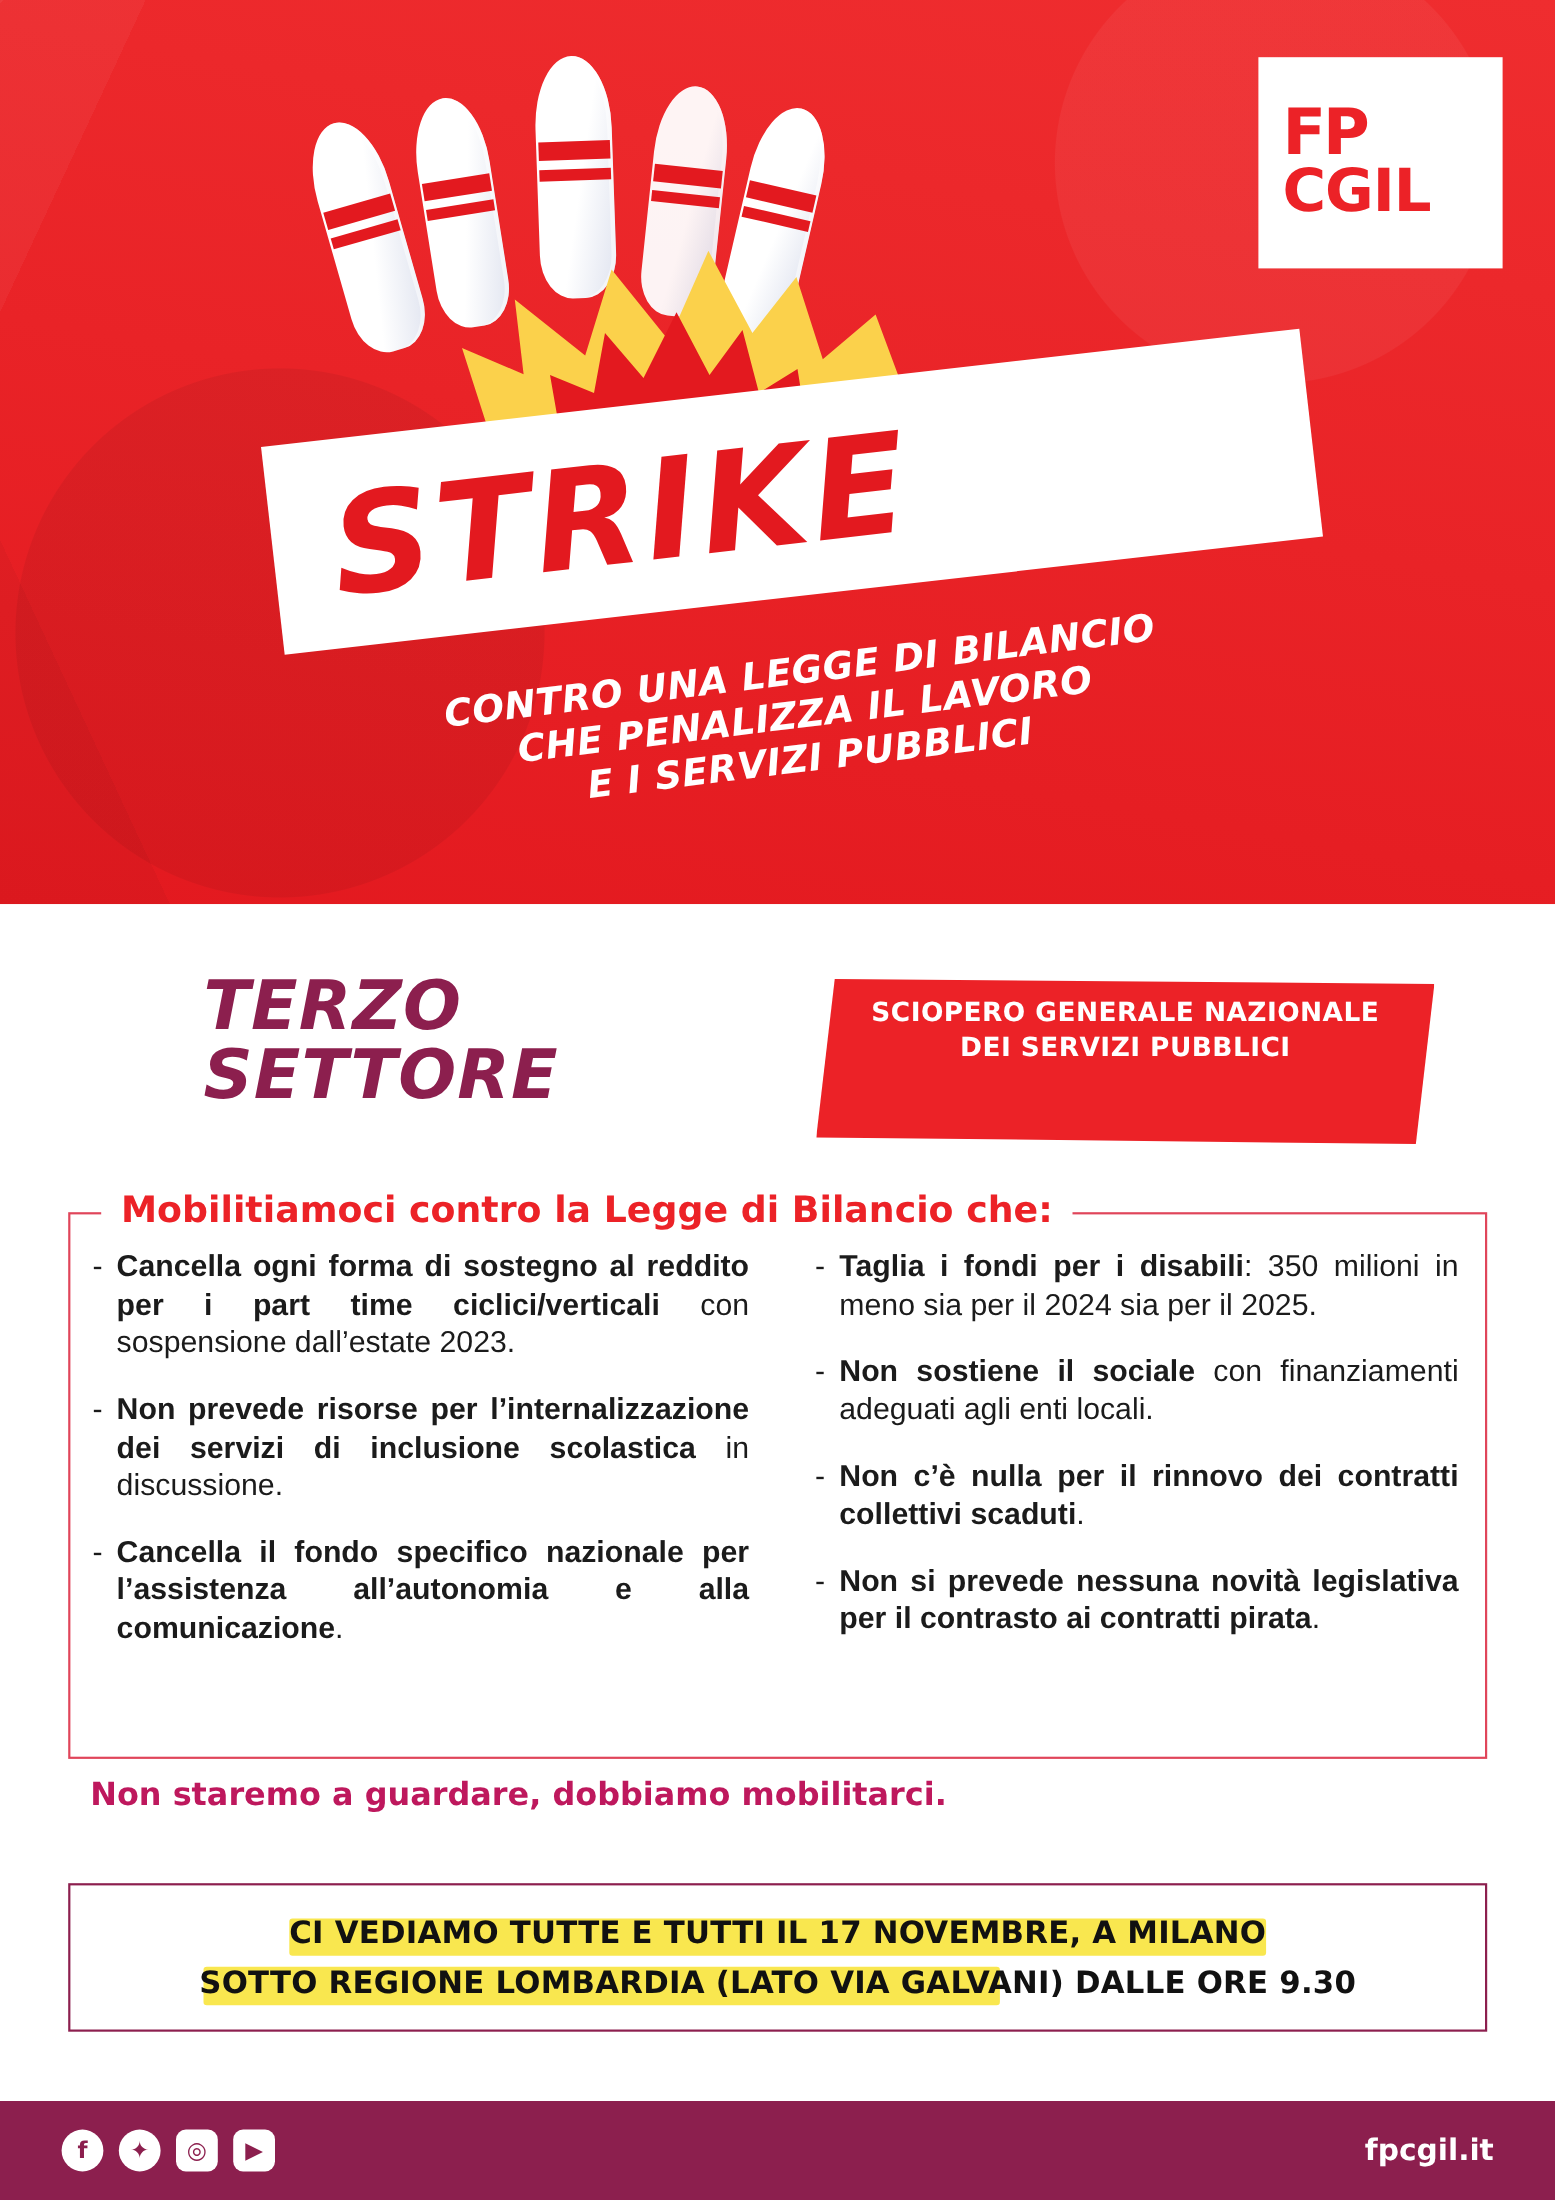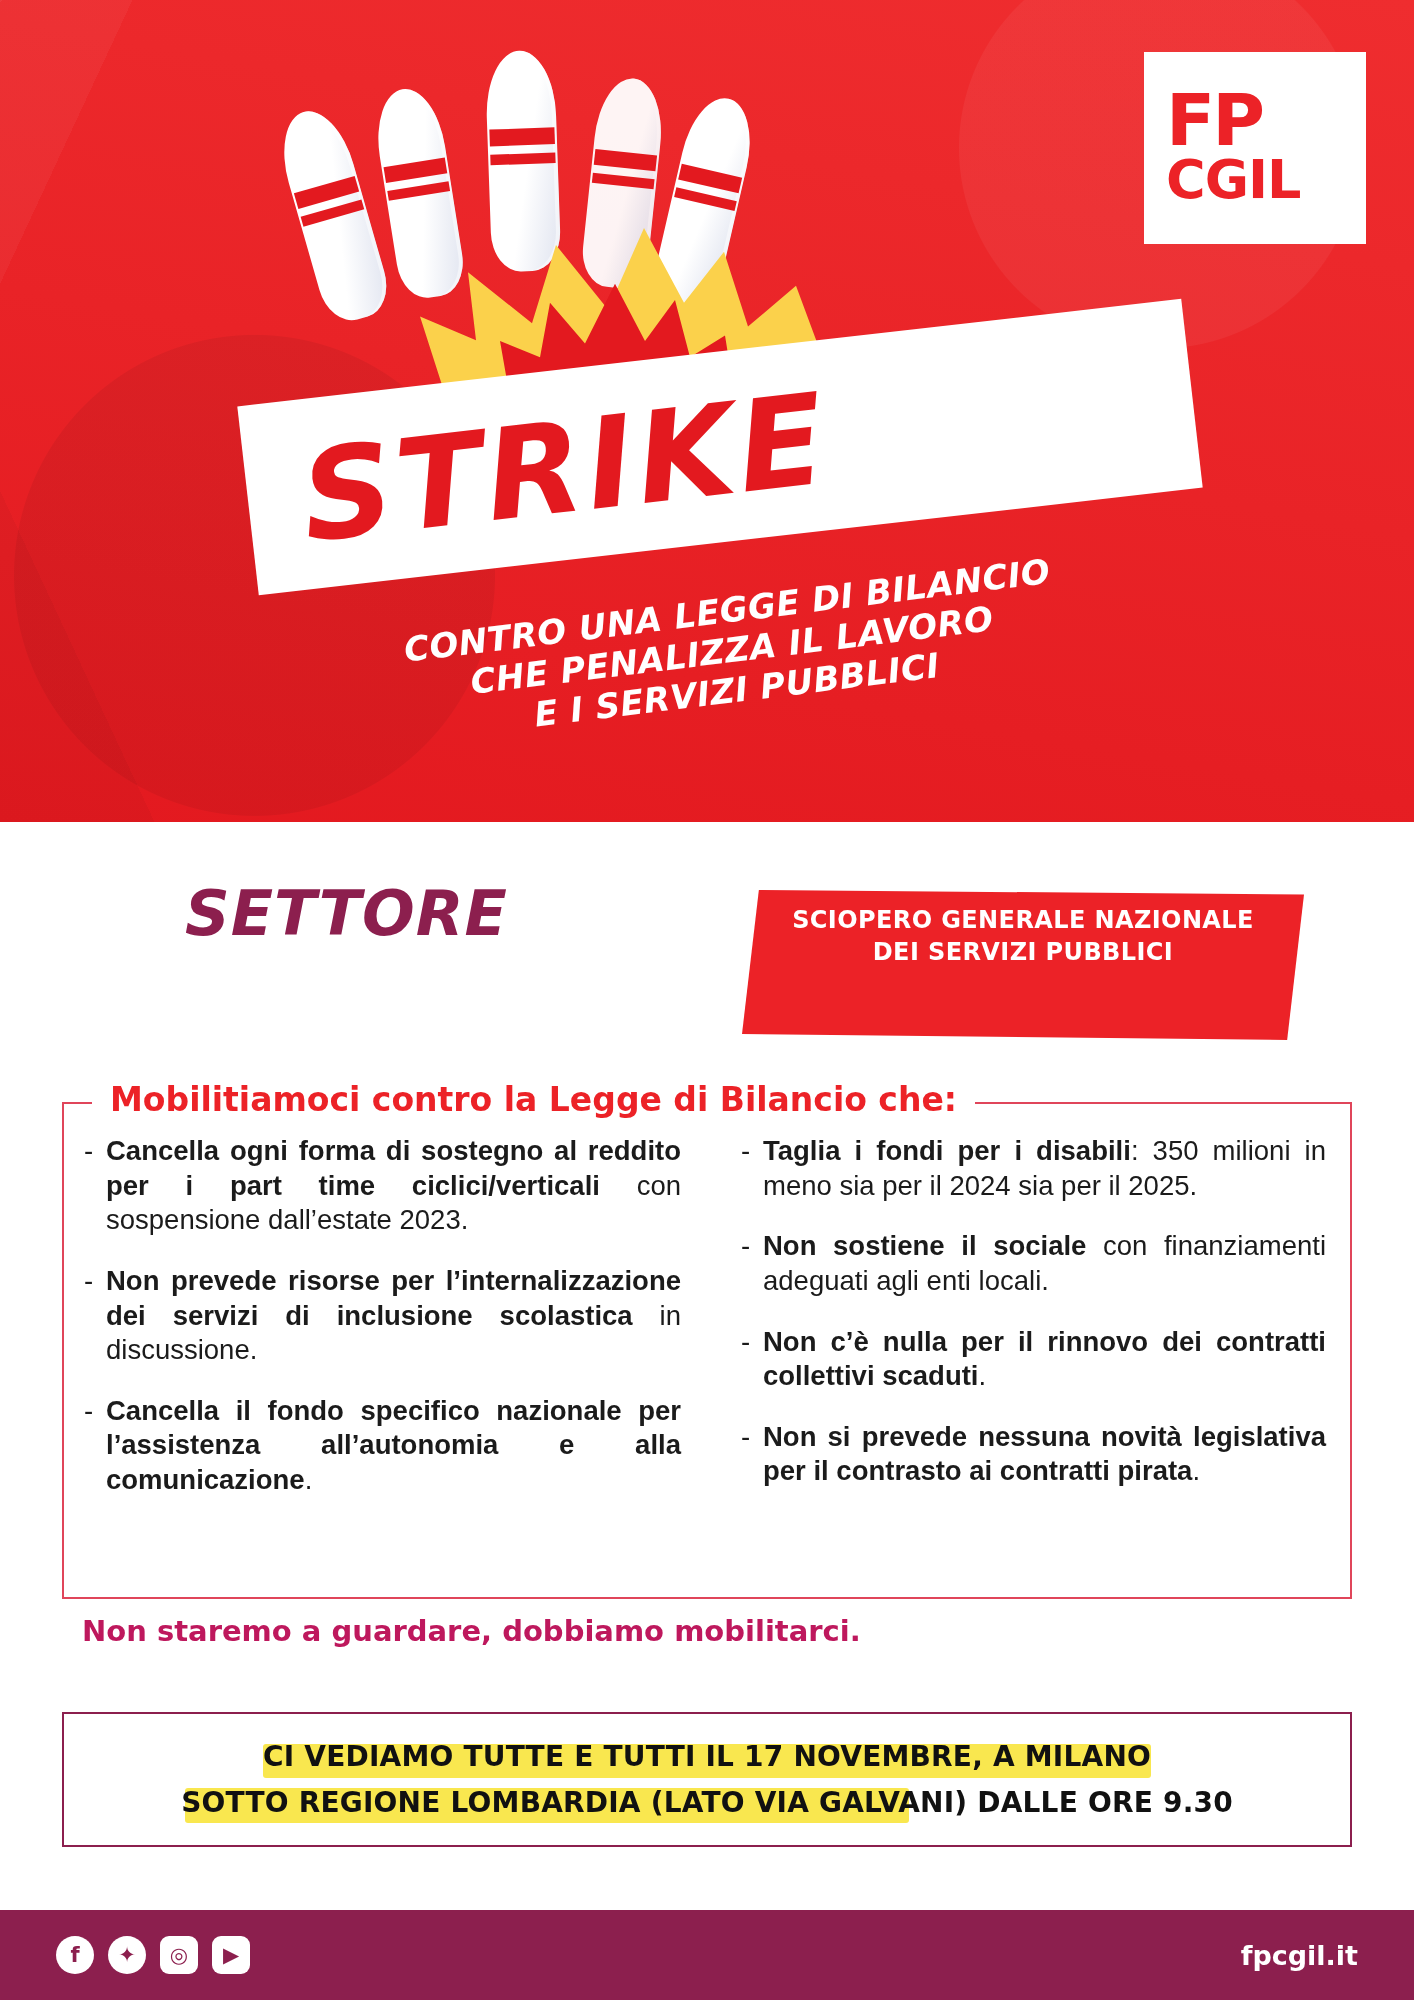--- a/index.html
+++ b/index.html
@@ -45,21 +45,21 @@
   .logo-box {
     position: absolute;
     right: 48px; top: 52px;
     width: 222px; height: 192px;
     background: #ffffff;
     display: flex; flex-direction: column;
     align-items: flex-start; justify-content: center;
     padding-left: 22px;
   }
   .logo-fp {
-    font-size: 72px; line-height: 0.82;
+    font-size: 58px; line-height: 0.82;
     font-weight: bold; color: #ec2227;
     letter-spacing: -3px;
     font-family: "DejaVu Sans", sans-serif;
   }
   .logo-cgil {
     margin-top: 6px;
     font-size: 54px; line-height: 0.9;
     font-weight: bold; color: #ec2227;
     letter-spacing: -1px;
     font-family: "DejaVu Sans", sans-serif;
@@ -298,20 +298,21 @@
     <div class="sub-lines">
       <div>CONTRO UNA LEGGE DI BILANCIO</div>
       <div>CHE PENALIZZA IL LAVORO</div>
       <div>E I SERVIZI PUBBLICI</div>
     </div>
   </div>
 
   <div class="mid">
 
     <div class="terzo">
+      <div>TERZO</div>
       <div>SETTORE</div>
     </div>
 
     <div class="date-flag">
       <div class="d2">SCIOPERO GENERALE NAZIONALE</div>
       <div class="d2">DEI SERVIZI PUBBLICI</div>
     </div>
 
     <div class="frame"></div>
     <div class="frame-title">Mobilitiamoci contro la Legge di Bilancio che:</div>

